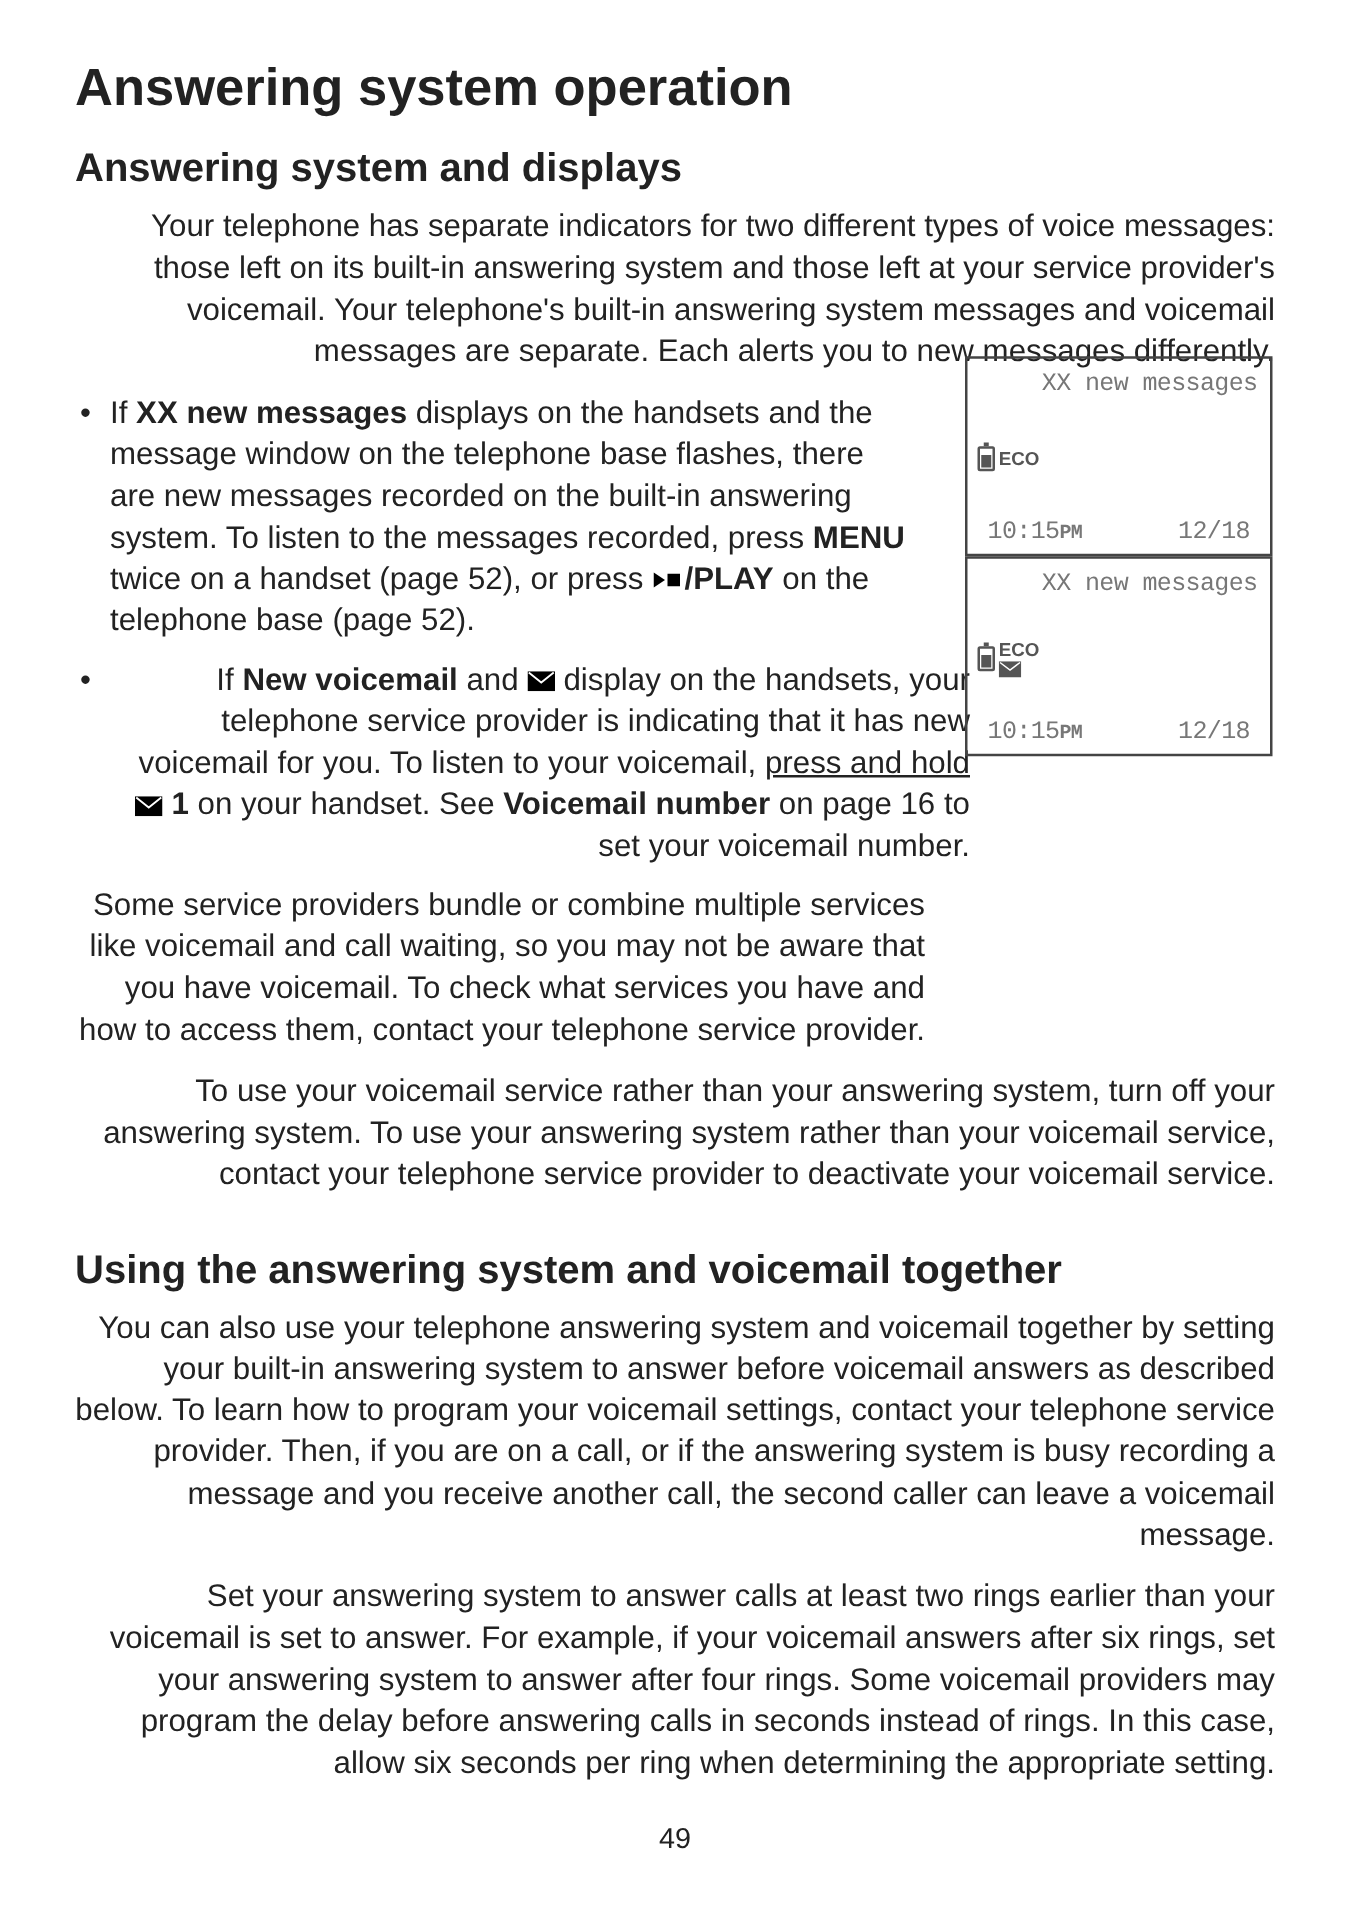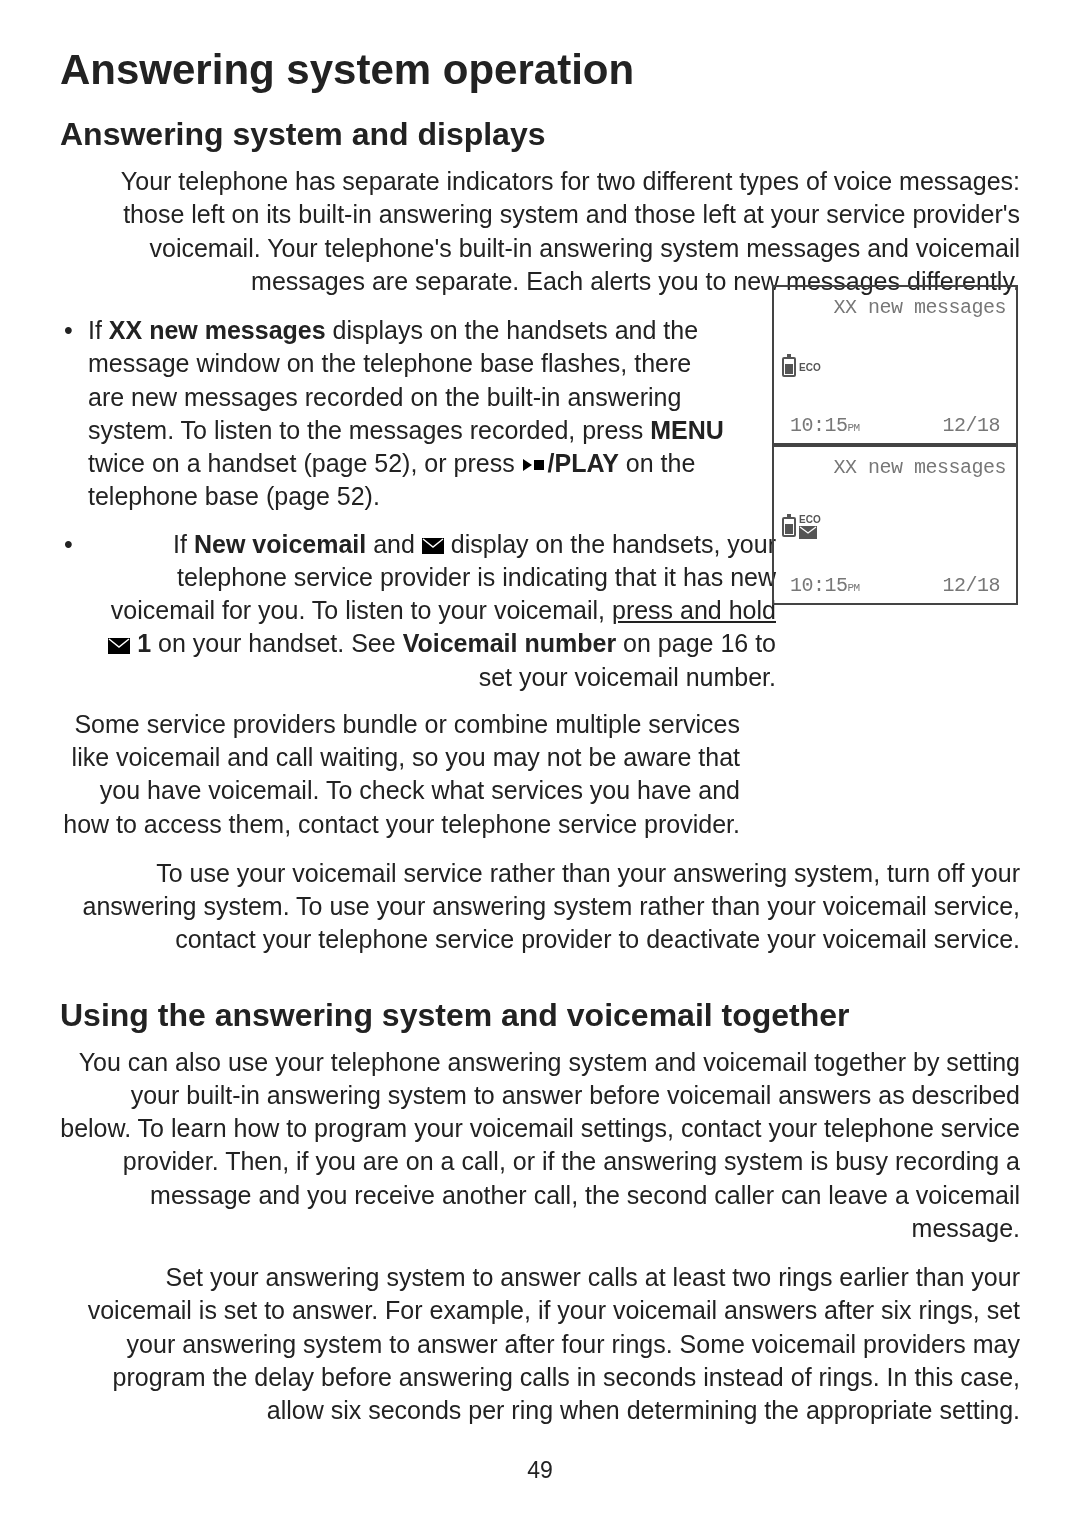--- a/index.html
+++ b/index.html
@@ -73,21 +73,21 @@
     font-family: "Courier New", monospace;
     font-size: 20px;
     color: #777;
     letter-spacing: -0.5px;
     white-space: pre;
     line-height: 1.1;
   }
   .lcd-top { text-align: right; padding-right: 4px; }
   .lcd-mid { font-size: 14px; display: flex; align-items: center; gap: 3px; padding-left: 2px; }
   .lcd-bottom { display: flex; justify-content: space-between; padding: 0 10px 2px 10px; }
-  .lcd-bottom .sm { font-size: 11px; vertical-align: baseline; }
+  .lcd-bottom .sm { font-size: 16px; vertical-align: baseline; font-weight: bold; }
   .ico-battery {
     display: inline-block;
     width: 14px; height: 20px;
     border: 2px solid #555;
     border-radius: 2px;
     position: relative;
   }
   .ico-battery::before {
     content: "";
     position: absolute;
@@ -97,21 +97,21 @@
   }
   .ico-battery::after {
     content: "";
     position: absolute;
     bottom: 1px; left: 1px; right: 1px;
     height: 10px;
     background: #555;
   }
   .ico-eco {
     font-family: Arial;
-    font-size: 10px;
+    font-size: 15px;
     font-weight: bold;
     color: #555;
   }
   .ico-envelope {
     display: inline-flex;
     width: 18px; height: 13px;
   }
   .ico-envelope svg { width: 100%; height: 100%; }
 
   .inline-envelope {

